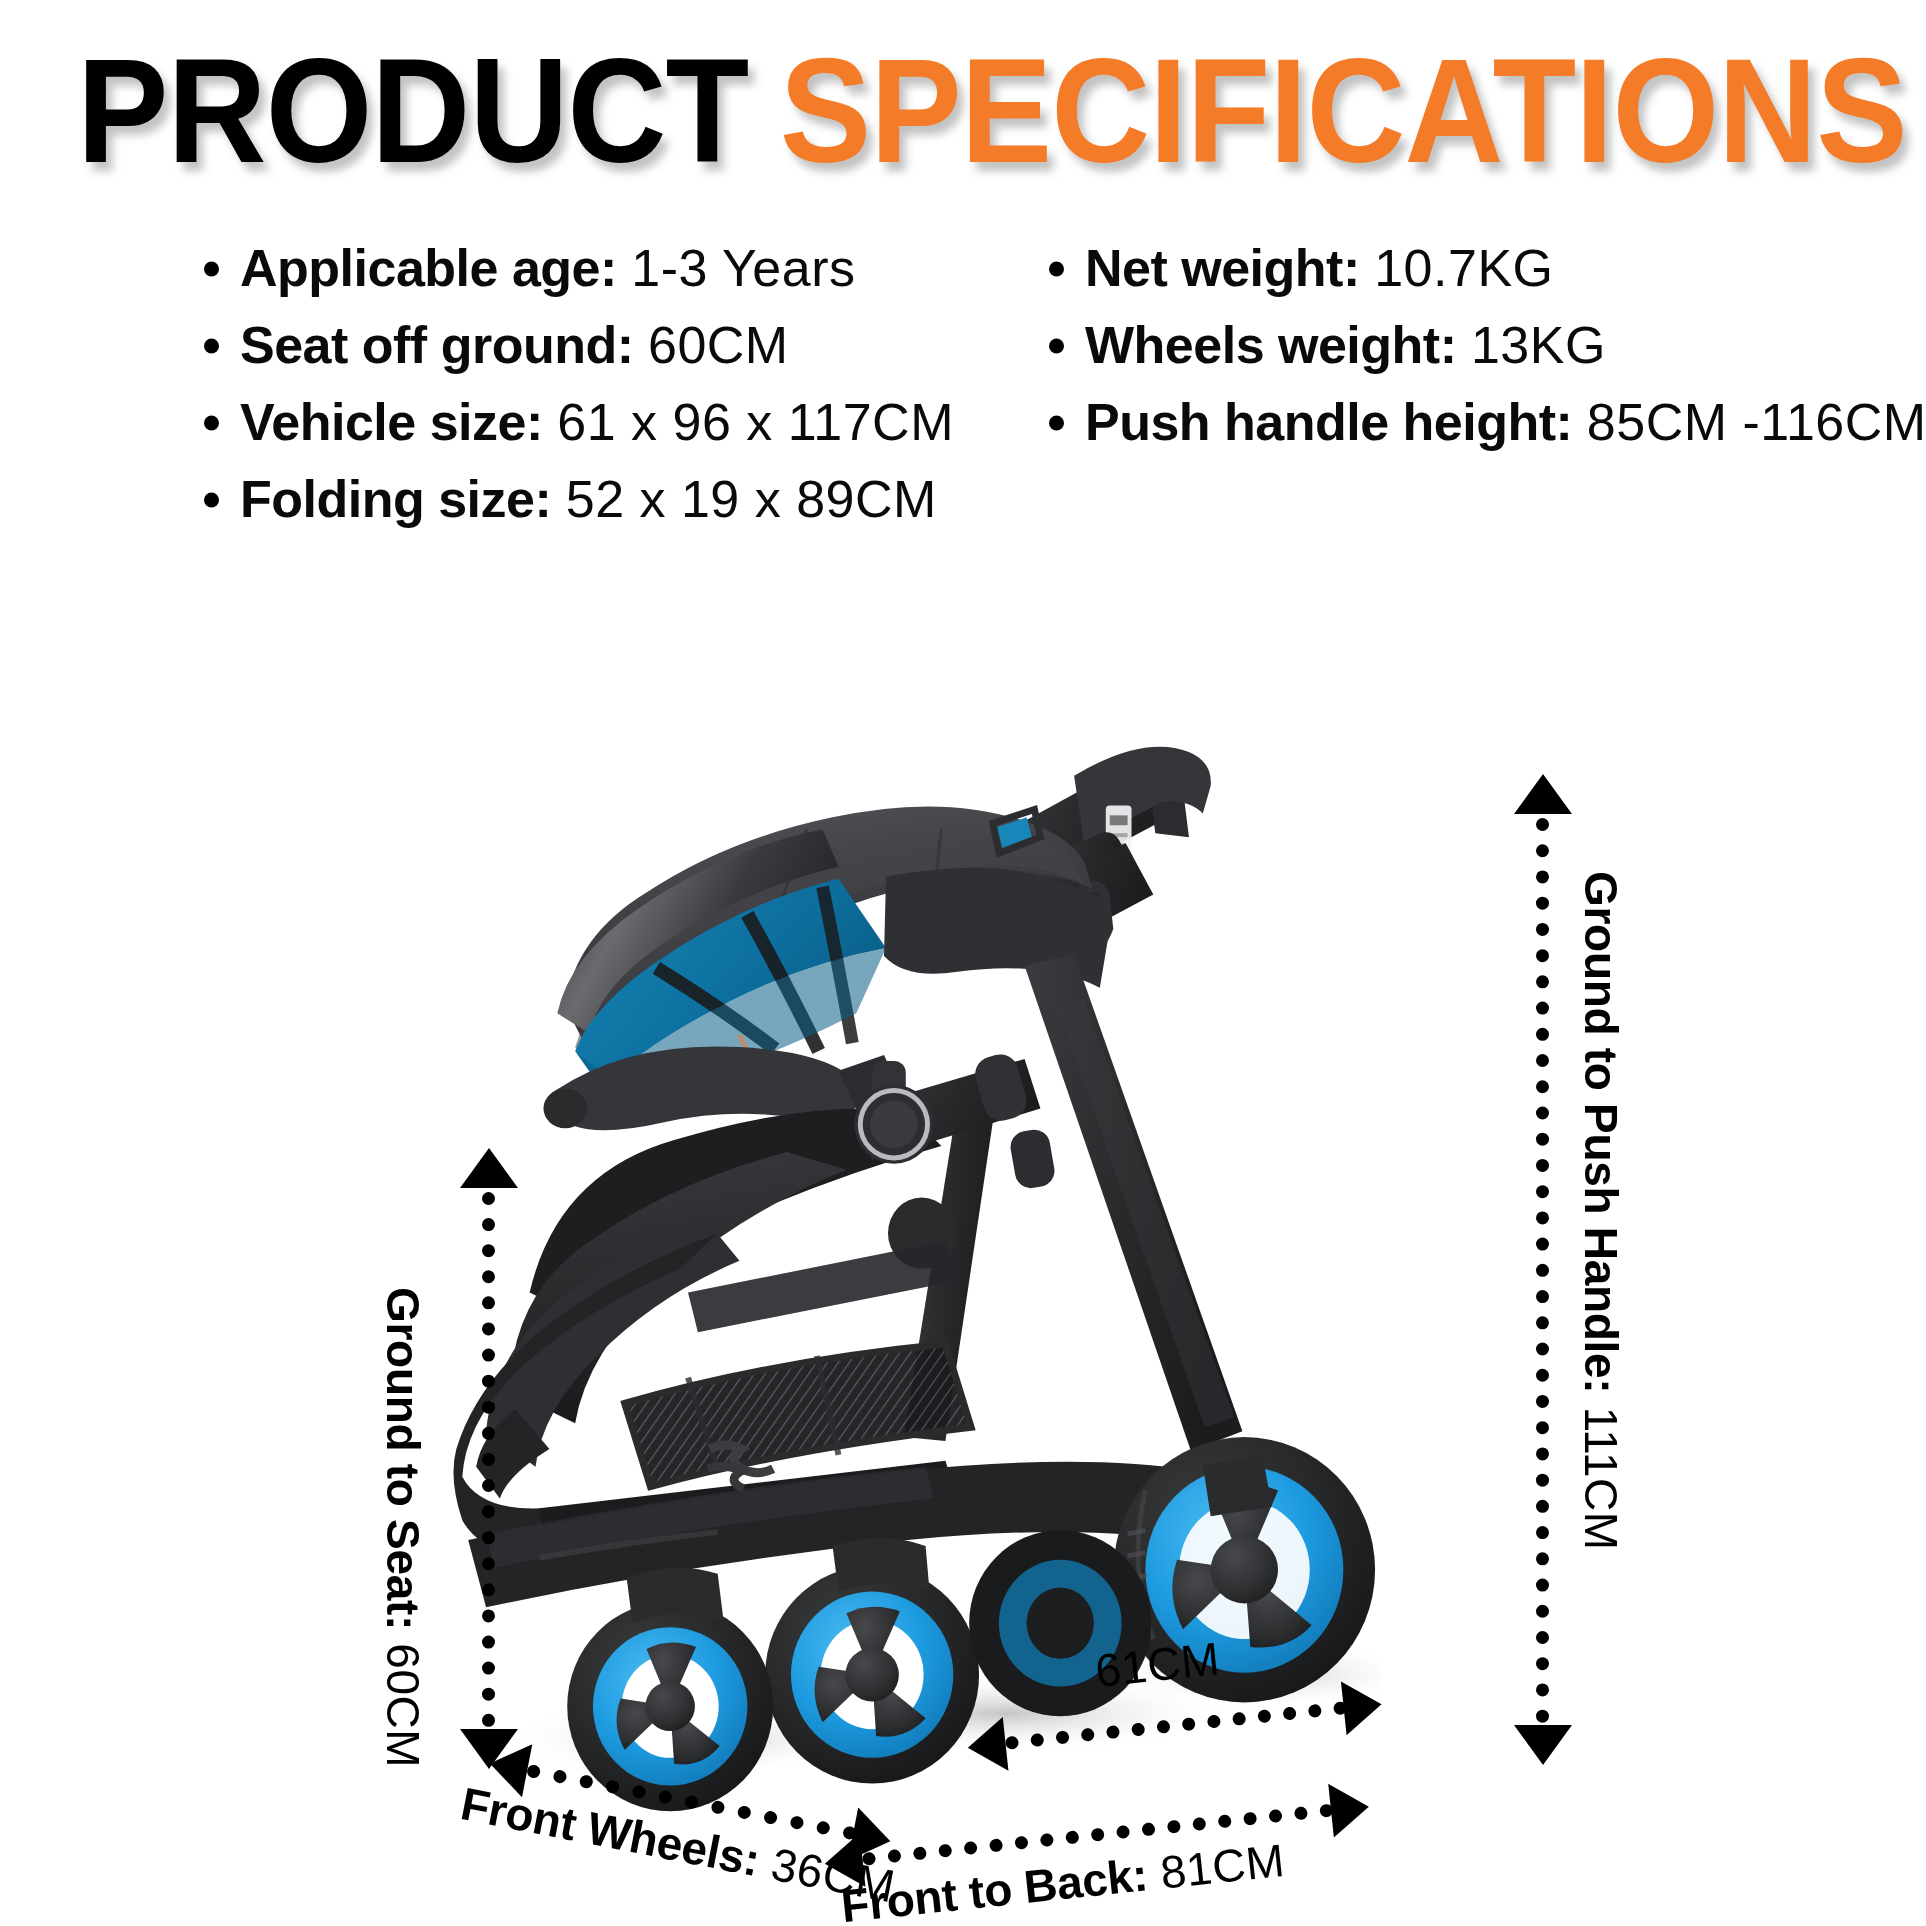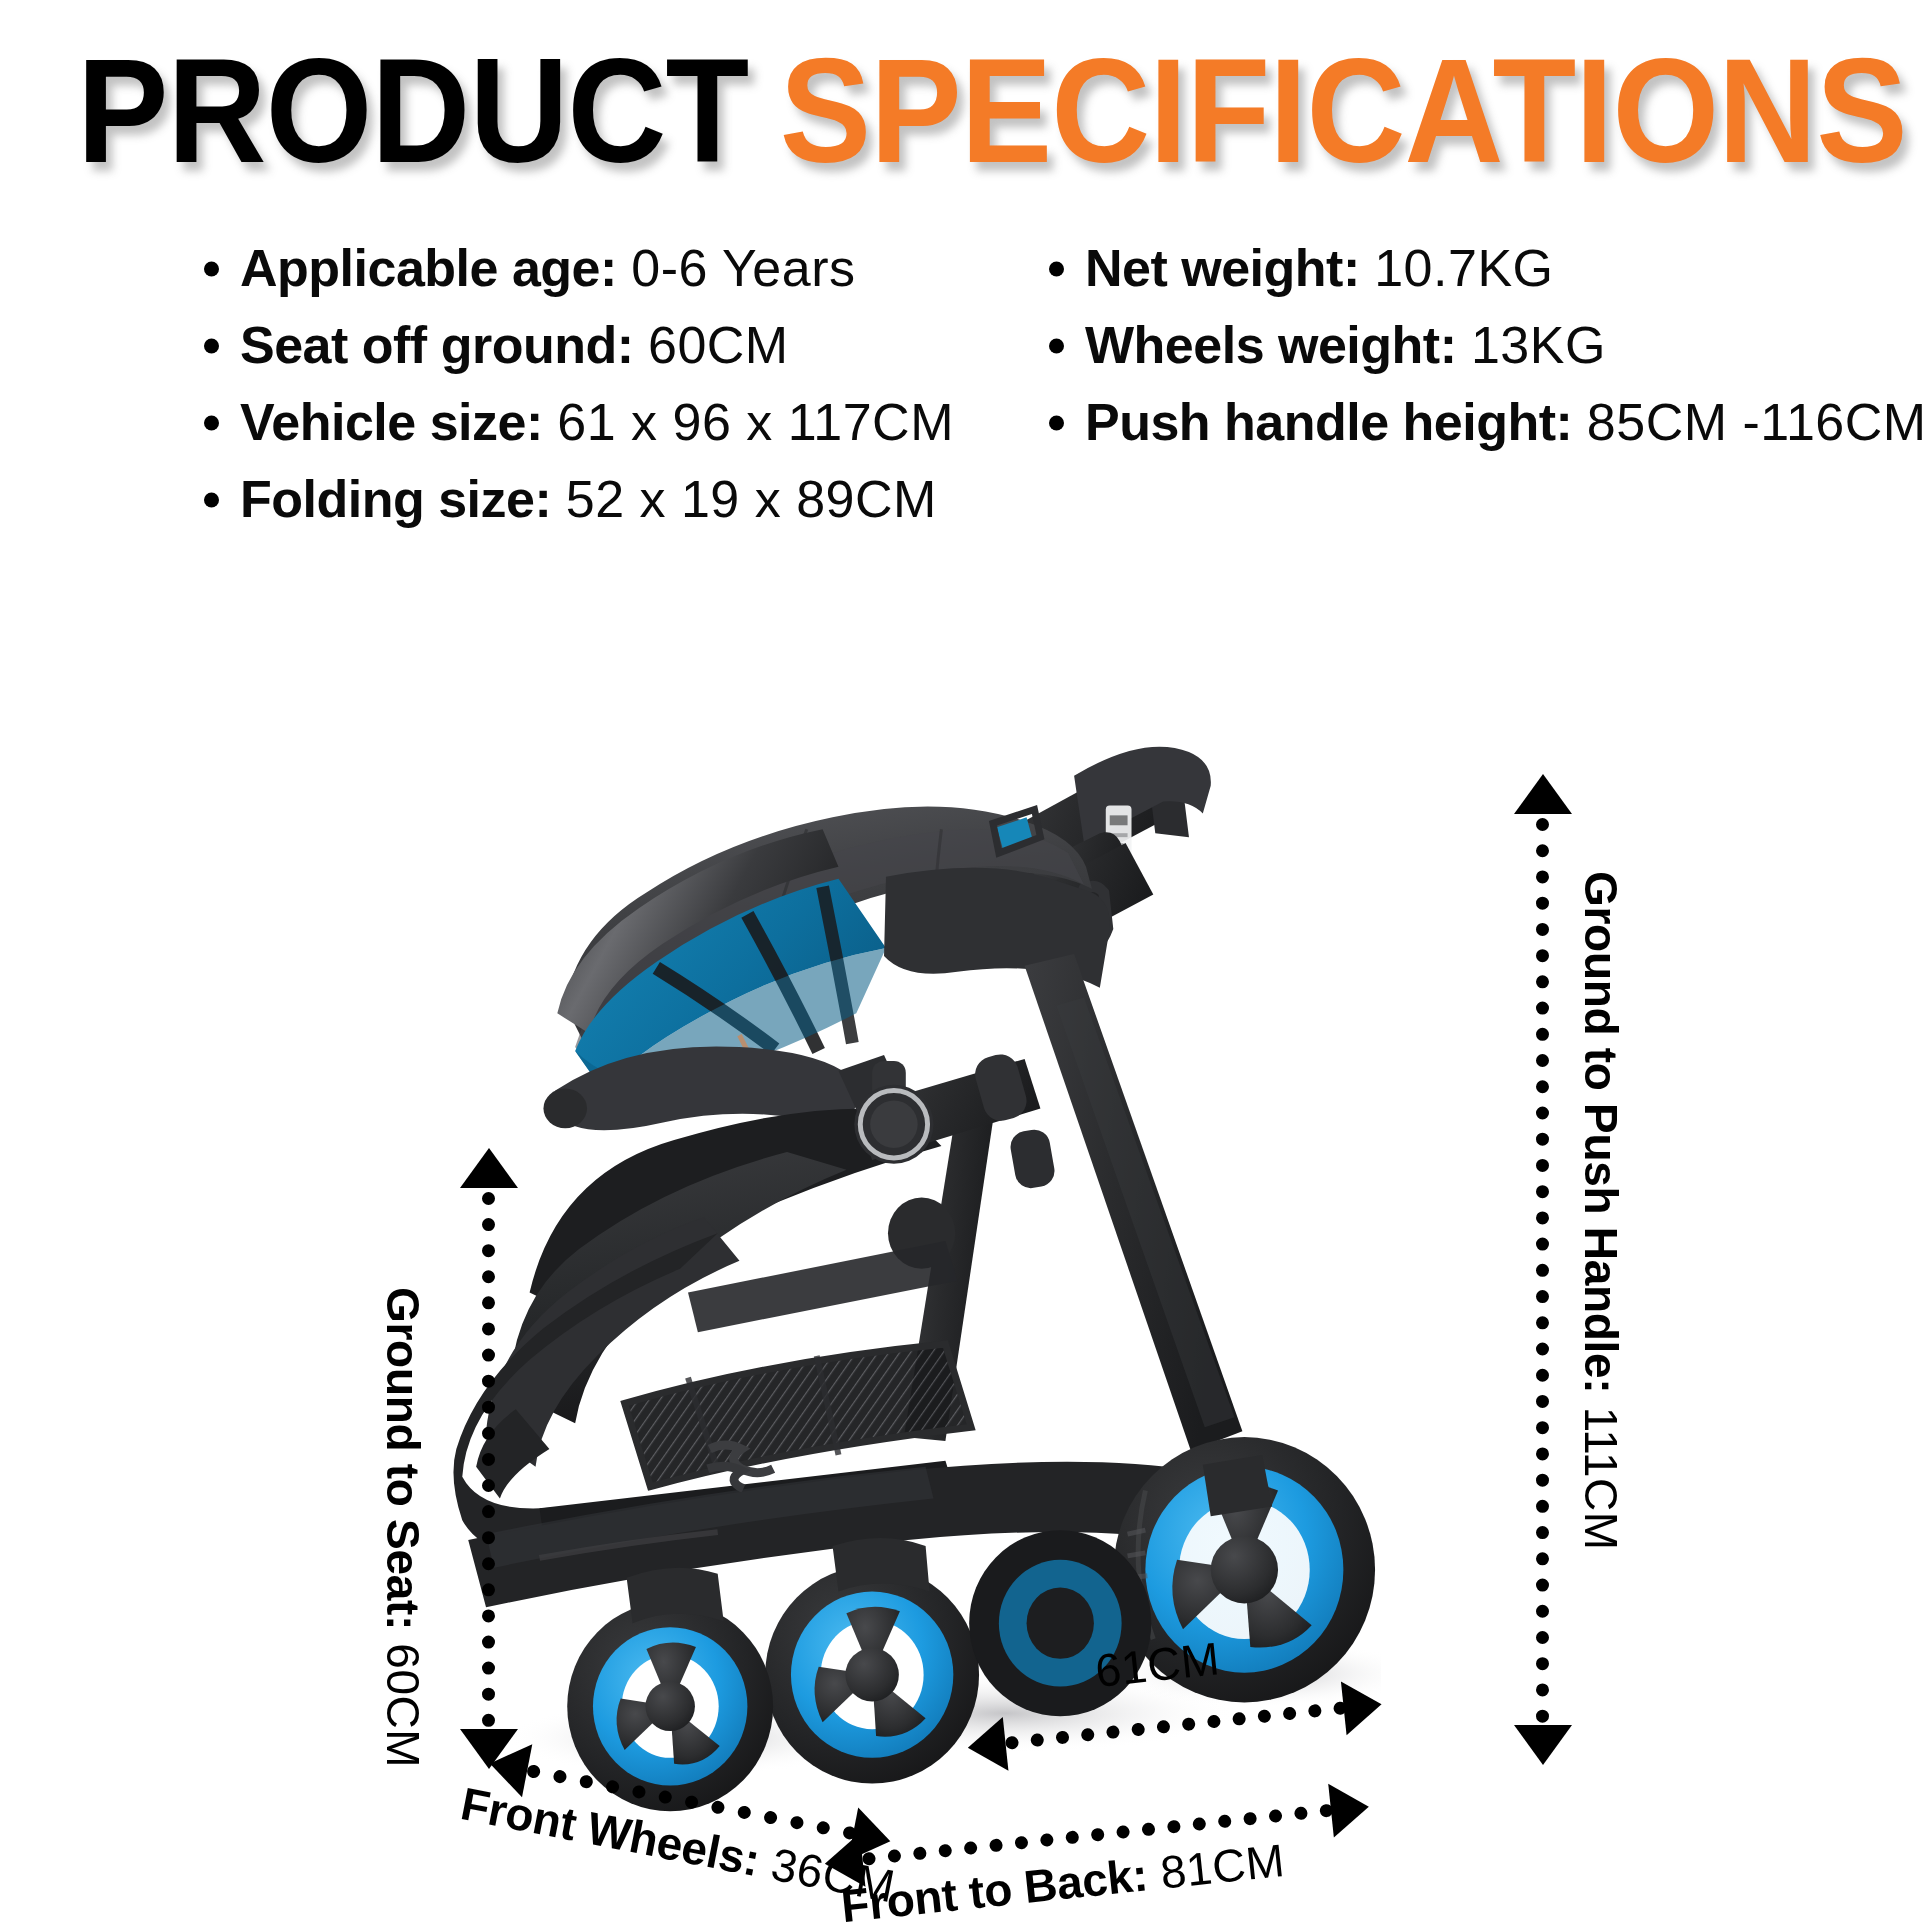--- a/index.html
+++ b/index.html
@@ -126,21 +126,21 @@
   <div class="title-bar">
     <span class="title-word title-black">PRODUCT</span><span style="display:inline-block;width:34px"></span><span class="title-word title-orange">SPECIFICATIONS</span>
   </div>
 
   <div class="specs">
 
     <div class="spec-col spec-col-left">
       <div class="spec-item">
         <span class="bullet"></span>
         <span class="spec-label">Applicable age:</span>
-        <span class="spec-value"> 0-6 Years</span>
+        <span class="spec-value"> 1-3 Years</span>
       </div>
       <div class="spec-item">
         <span class="bullet"></span>
         <span class="spec-label">Seat off ground:</span>
         <span class="spec-value"> 60CM</span>
       </div>
       <div class="spec-item">
         <span class="bullet"></span>
         <span class="spec-label">Vehicle size:</span>
         <span class="spec-value"> 61 x 96 x 117CM</span>

